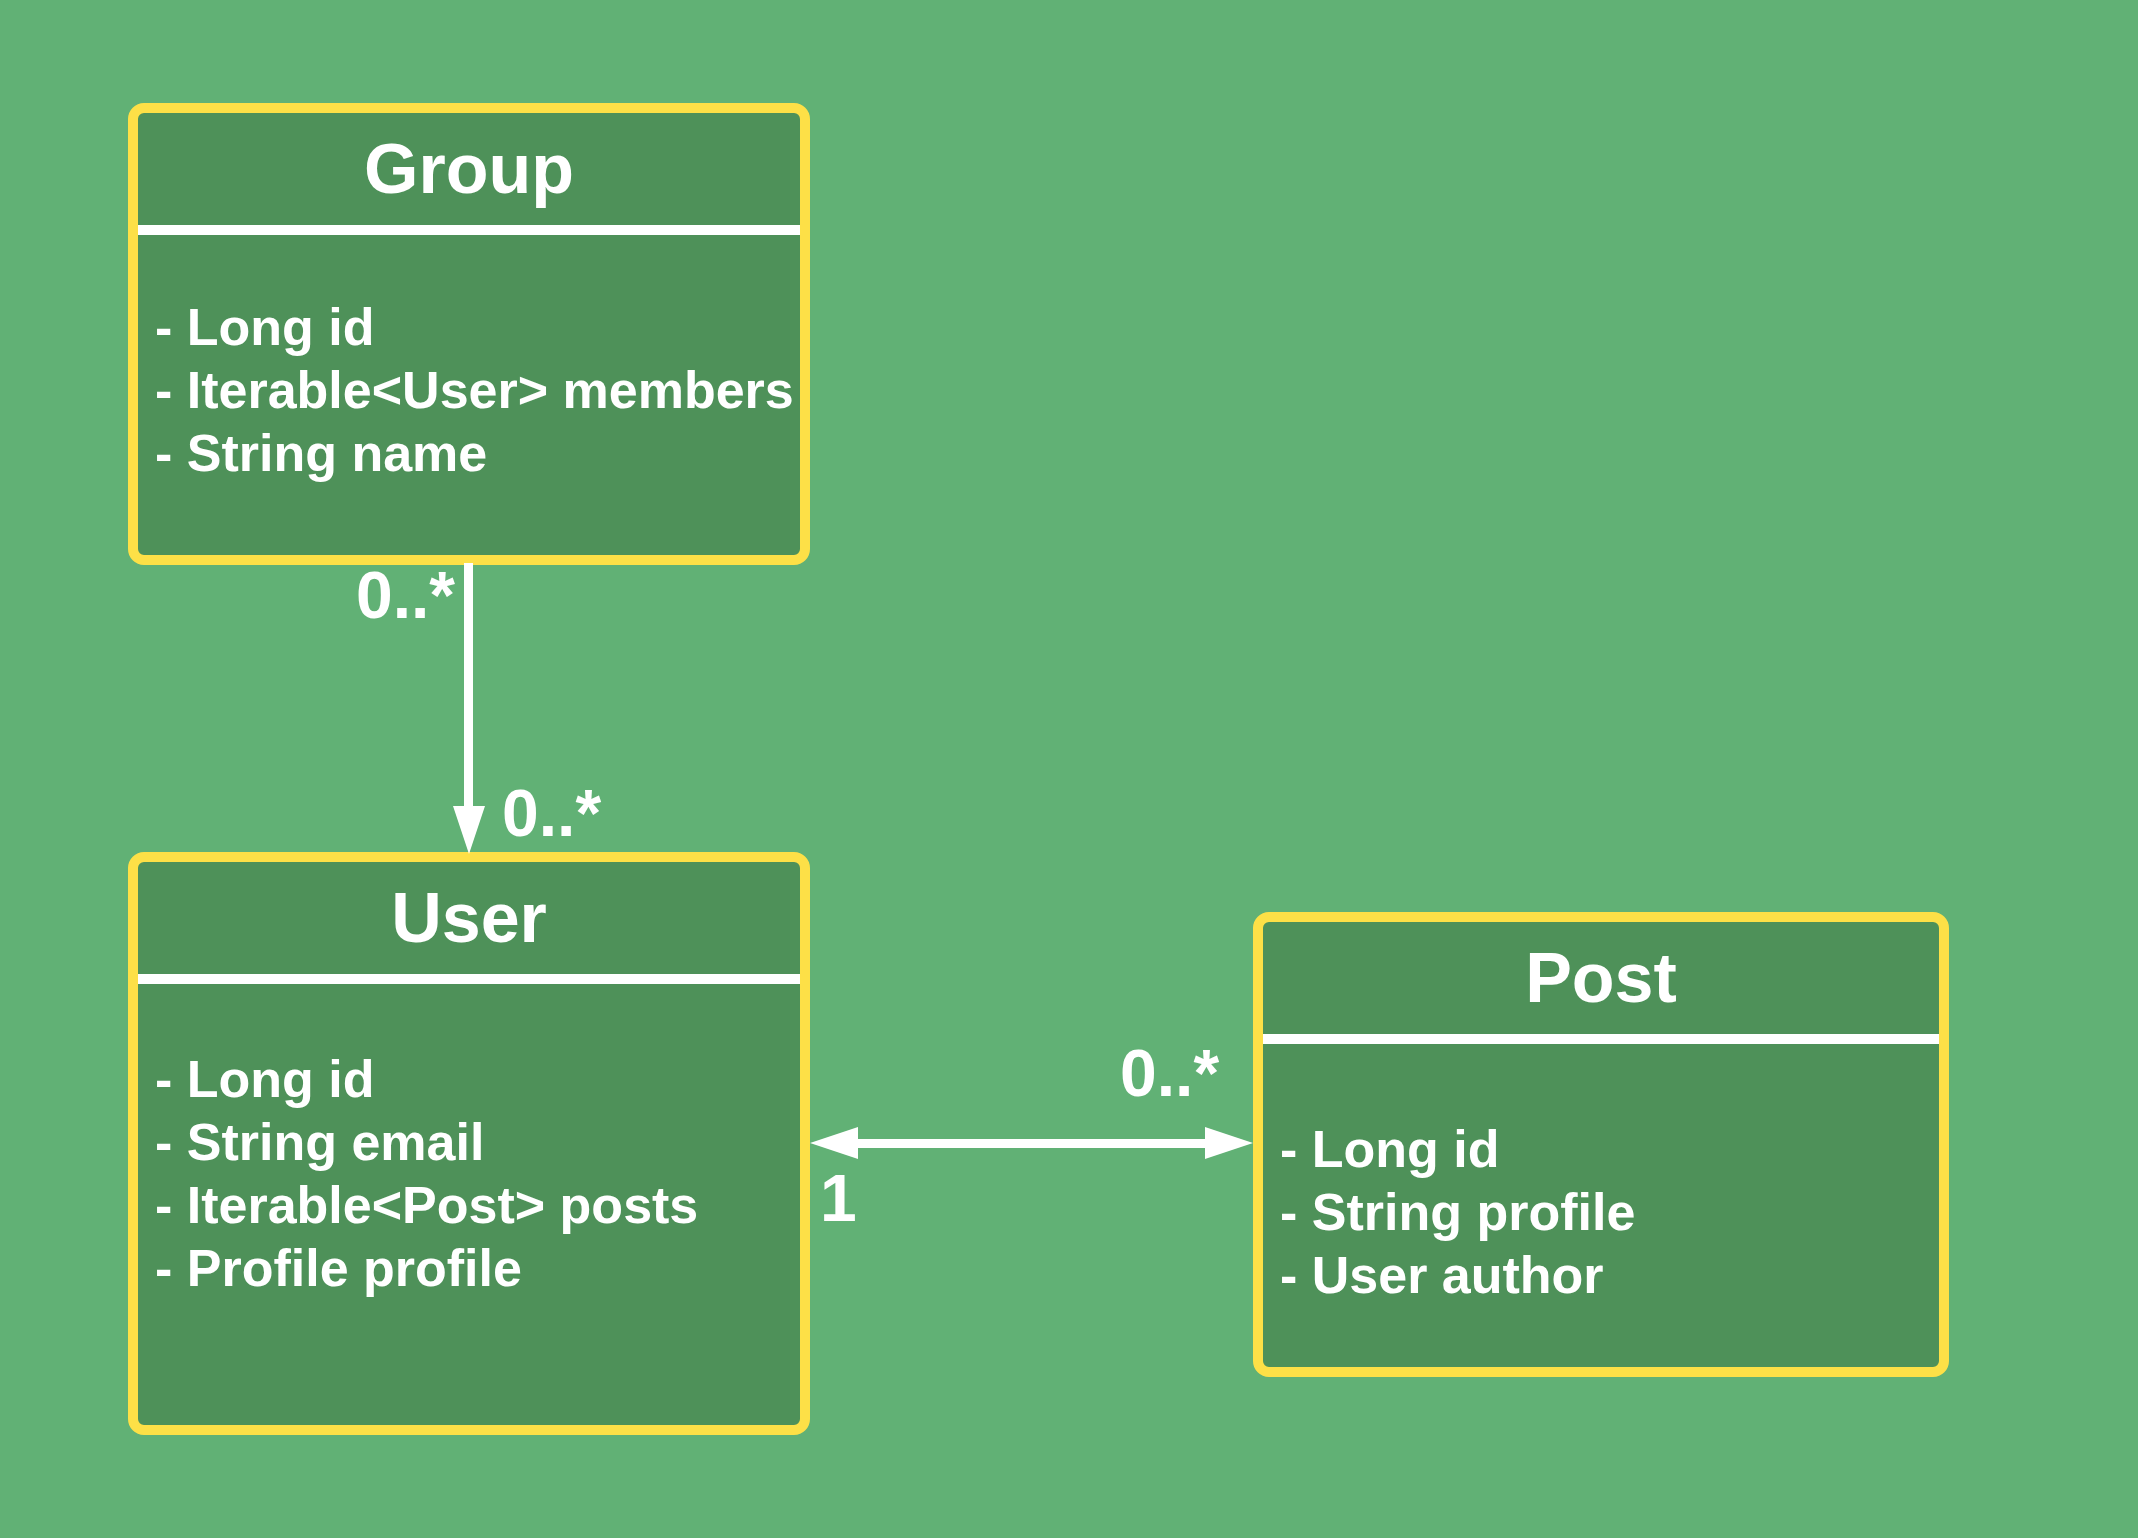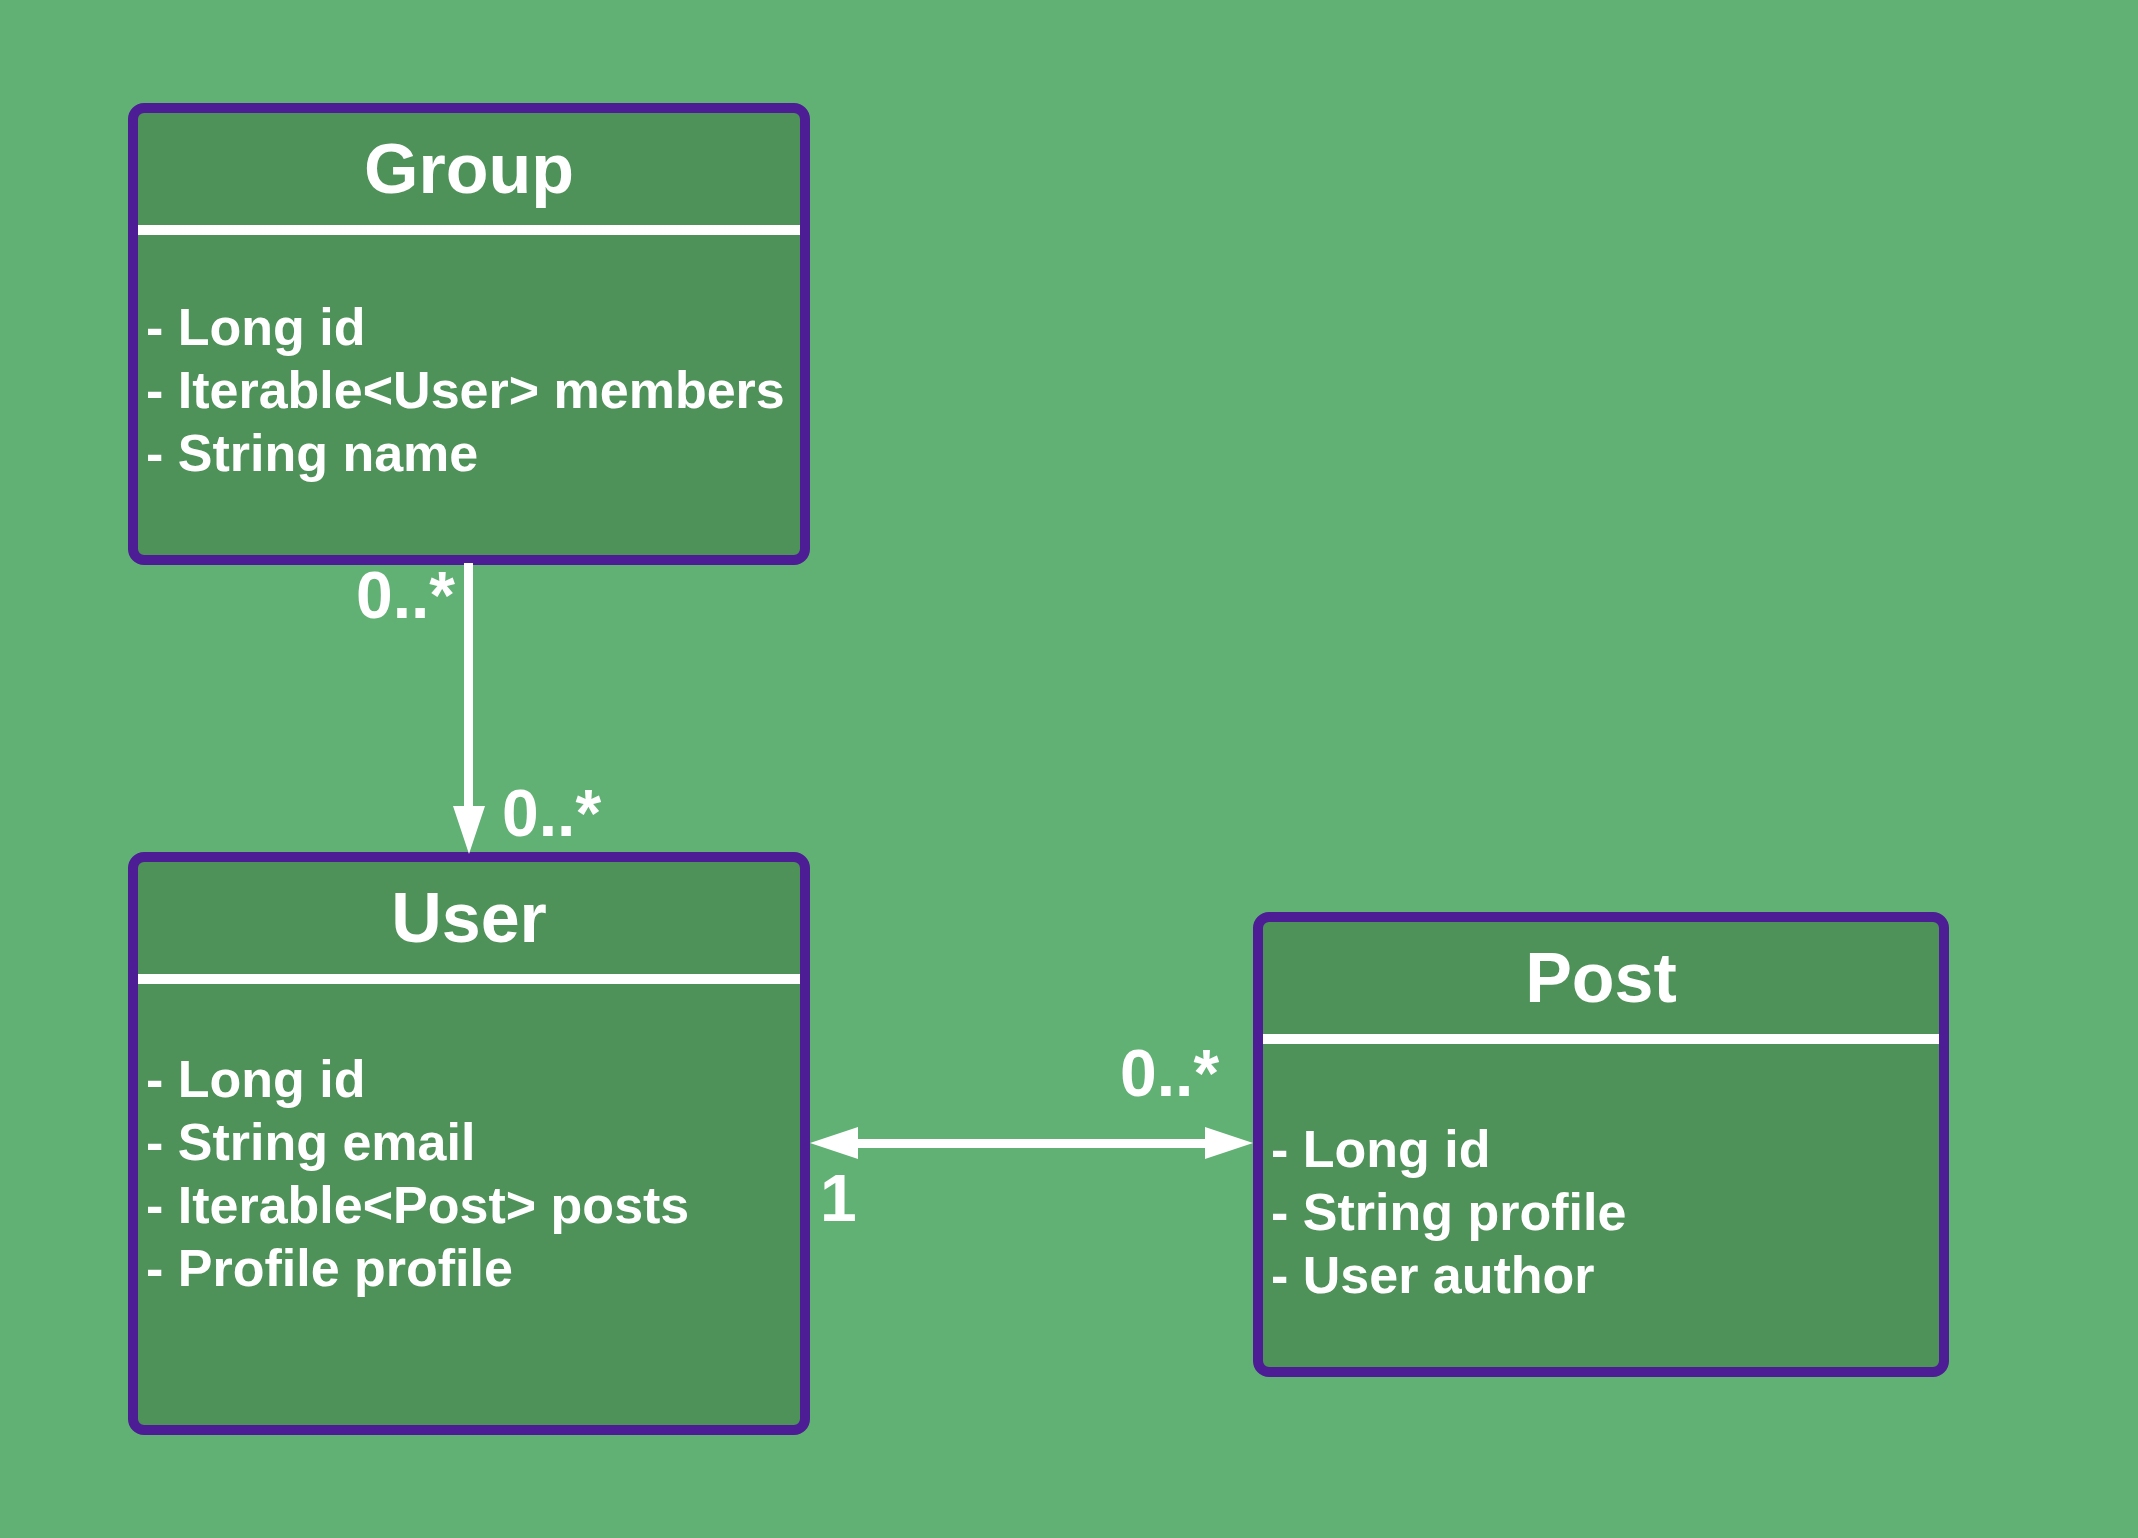--- a/index.html
+++ b/index.html
@@ -14,38 +14,38 @@
     position: relative;
     width: 2138px;
     height: 1538px;
     background: #61b175;
     overflow: hidden;
   }
   .class-box {
     position: absolute;
     box-sizing: border-box;
     background: #4e9159;
-    border: 10px solid #4c1d95;
+    border: 10px solid #fde047;
     border-radius: 16px;
   }
   .class-header {
     height: 112px;
     line-height: 112px;
     text-align: center;
     border-bottom: 10px solid #ffffff;
     color: #ffffff;
     font-size: 70px;
     font-weight: bold;
   }
   .class-body {
     color: #ffffff;
     font-size: 52px;
     line-height: 63px;
     font-weight: bold;
-    padding-left: 8px;
+    padding-left: 17px;
   }
   .body-group { padding-top: 61px; }
   .body-user  { padding-top: 64px; }
   .body-post  { padding-top: 74px; }
 
   .attr-line { white-space: pre; }
 
   .conn-line {
     position: absolute;
     background: #ffffff;

